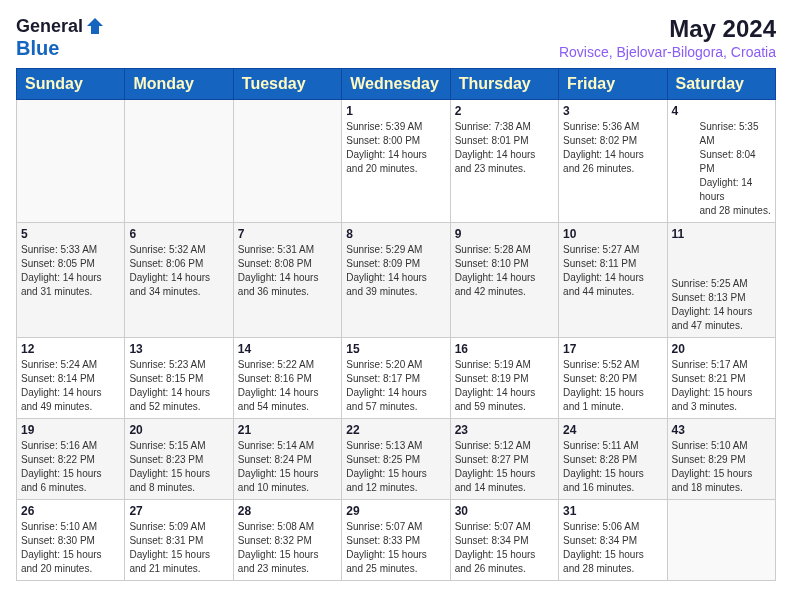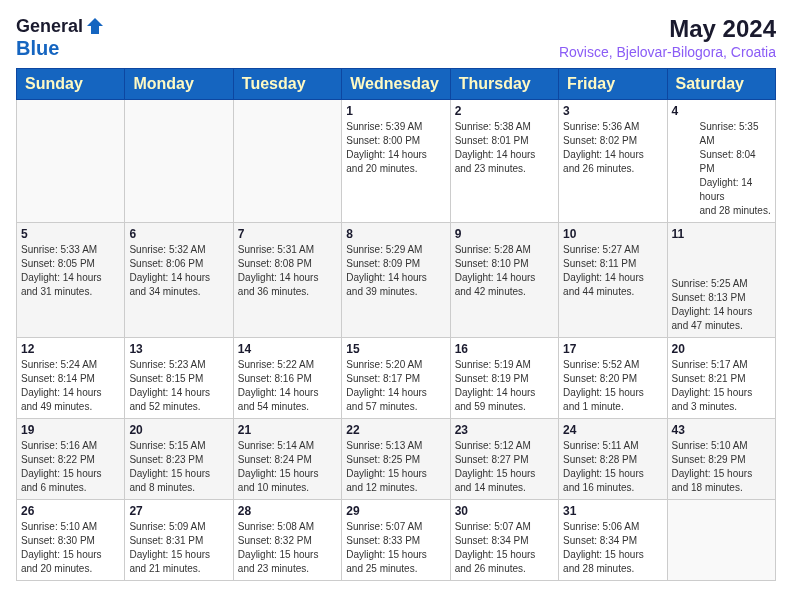--- a/index.html
+++ b/index.html
@@ -132,21 +132,21 @@
         <td class="empty"></td>
         <td>
           <div class="day-number">1</div>
           <div class="day-info" style="white-space: pre-line;">Sunrise: 5:39 AM
 Sunset: 8:00 PM
 Daylight: 14 hours
 and 20 minutes.</div>
         </td>
         <td>
           <div class="day-number">2</div>
-          <div class="day-info" style="white-space: pre-line;">Sunrise: 5:38 AM
+          <div class="day-info" style="white-space: pre-line;">Sunrise: 7:38 AM
 Sunset: 8:01 PM
 Daylight: 14 hours
 and 23 minutes.</div>
         </td>
         <td>
           <div class="day-number">3</div>
           <div class="day-info" style="white-space: pre-line;">Sunrise: 5:36 AM
 Sunset: 8:02 PM
 Daylight: 14 hours
 and 26 minutes.</div>

